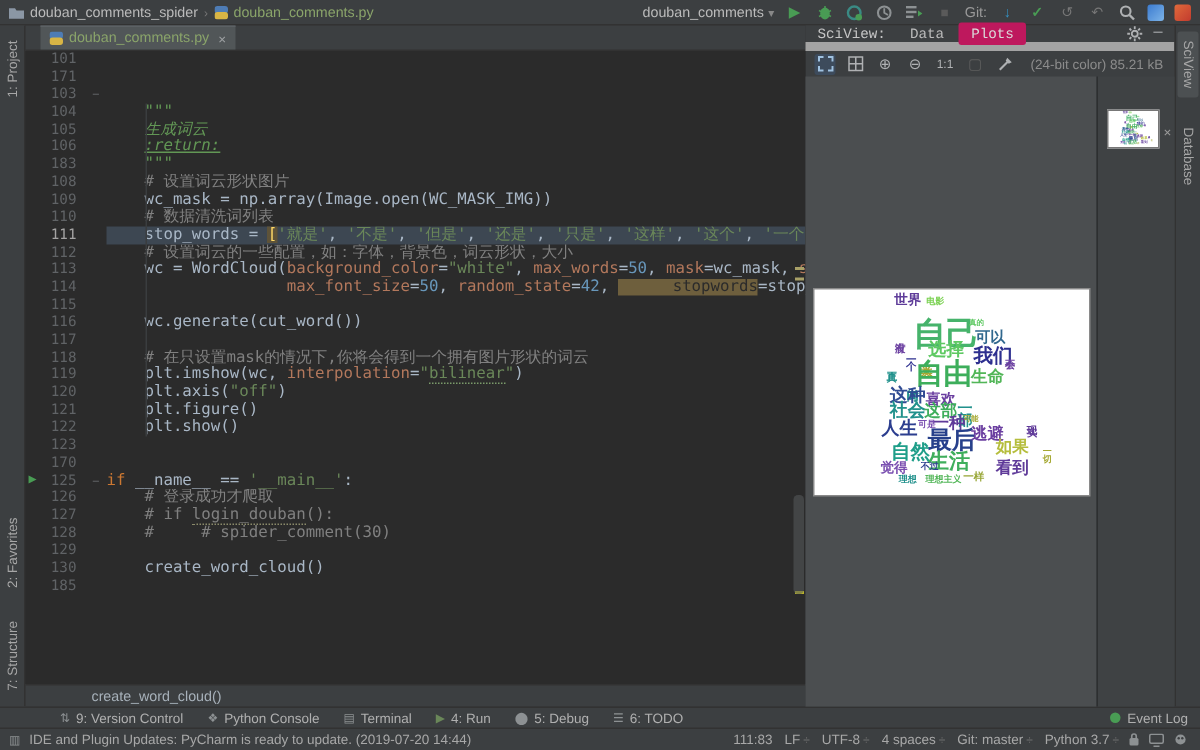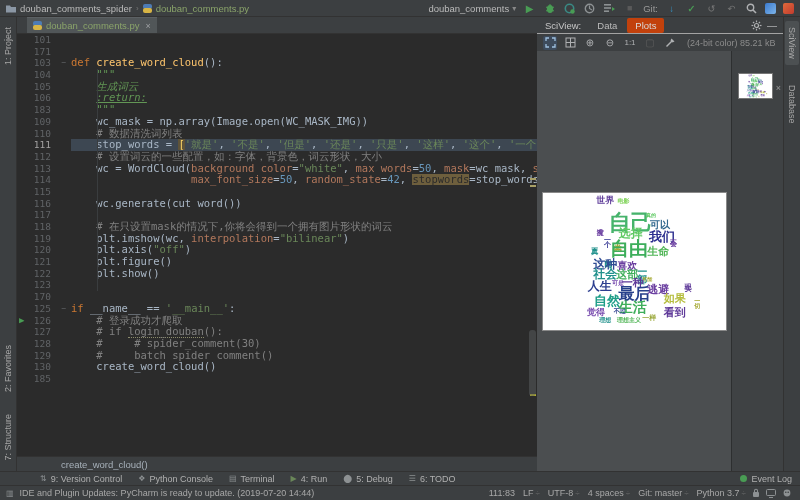--- a/index.html
+++ b/index.html
@@ -52,38 +52,38 @@
   .fold { width:14px; flex:none; color:#606366; font-size:8px; text-align:center; }
   .code { flex:1; color:#a9b7c6; overflow:hidden; }
   .row.caret .code { background:#3d4752; }
   .row.caret .gut { color:#a4a3a3; }
   .s-kw { color:#cc7832; } .s-fn { color:#ffc66d; } .s-str { color:#6a8759; }
   .s-num { color:#6897bb; } .s-com { color:#808080; } .s-p { color:#a9b7c6; }
   .s-doc { color:#629755; font-style:italic; }
   .s-doctag { color:#629755; font-style:italic; text-decoration:underline; }
   .s-prm { color:#b3785c; }
   .s-brkt { background:#5e5339; color:#ffd866; }
-  .s-hl { background:#6e5f3d; color:#2b2b2b; }
+  .s-hl { background:#6e5f3d; color:#2b2b2b;padding-left:36px; }
   .s-strw { color:#6a8759; border-bottom:1px dotted #7a9a6a; }
   .s-comw { color:#808080; border-bottom:1px dotted #8a8a6a; }
   .run-arrow { position:absolute; left:2px; color:#499c54; font-size:9px; line-height:11.7px; }
   .indent-guide { position:absolute; width:1px; background:#3a3d3f; }
   .ed-scroll { position:absolute; right:1px; width:7px; border-radius:3px; background:#585b5d; opacity:.55; }
   .ed-mark { position:absolute; right:1px; width:6px; height:2px; }
 
   #crumb-bottom { height:15px; background:#3c3f41; border-top:1px solid #323232; display:flex; align-items:center;
     padding-left:44px; font-size:9.5px; color:#a7b1ba; flex:none; }
 
   
   #sciview { flex:1; display:flex; flex-direction:column; background:#3c3f41; min-width:0; }
   .sv-header { height:17px; display:flex; align-items:center; padding:0 4px 0 8px; gap:2px;
-    border-bottom:1px solid #a3a3a3; flex:none; }
+    border-bottom:6px solid #a3a3a3; flex:none;font-family:Liberation Mono, monospace; }
   .sv-title { font-size:9.5px; color:#c6c6c6; margin-right:6px; }
   .sv-tab { font-size:9.5px; color:#bbb; padding:2px 8px; border-radius:2px; }
-  .sv-tab.active { background:#c2410c; color:#dadada; }
+  .sv-tab.active { background:#be185d; color:#dadada; }
   .sv-header .spacer { flex:1; }
   .sv-toolbar { height:17px; display:flex; align-items:center; gap:6px; padding:0 6px; flex:none; }
   .sv-tool { width:14px; height:14px; display:inline-flex; align-items:center; justify-content:center;
     color:#afb1b3; font-size:10px; border-radius:2px; }
   .sv-tool.toggled { background:#3d4b5c; }
   .sv-tool.disabled { color:#5e5e5e; }
   .sv-info { font-size:9px; color:#8c8c8c; margin-left:4px; }
   .sv-body { flex:1; display:flex; min-height:0; }
   .plot-viewer { flex:1; background:#4b4e50; position:relative; }
   .plot { position:absolute; background:#ffffff; box-shadow:0 0 0 1px #8a8a8a; }
@@ -199,46 +199,47 @@
               <rect x="0" y="0" width="9" height="5" rx="2" fill="#4e7cb5"></rect>
               <rect x="0" y="4" width="9" height="5" rx="2" fill="#d8b545"></rect>
             </svg>
           <span>douban_comments.py</span>
           <span class="close">×</span>
         </div>
       </div>
       <div id="editor">
           <div class="row"><span class="gut">101</span><span class="fold"></span><span class="code"></span></div>
           <div class="row"><span class="gut">171</span><span class="fold"></span><span class="code"></span></div>
-          <div class="row"><span class="gut">103</span><span class="fold">−</span><span class="code"><span class="s-kw">def </span><span class="s-fn">create_word_cloud</span><span class="s-p">():</span></span></div>
+          <div class="row"><span class="gut">103</span><span class="fold">−</span></div>
           <div class="row"><span class="gut">104</span><span class="fold"></span><span class="code"><span class="s-doc">    """</span></span></div>
           <div class="row"><span class="gut">105</span><span class="fold"></span><span class="code"><span class="s-doc">    生成词云</span></span></div>
           <div class="row"><span class="gut">106</span><span class="fold"></span><span class="code"><span class="s-doc">    </span><span class="s-doctag">:return:</span></span></div>
           <div class="row"><span class="gut">183</span><span class="fold"></span><span class="code"><span class="s-doc">    """</span></span></div>
+          <div class="row"><span class="gut">108</span><span class="fold"></span><span class="code"><span class="s-com">    # 设置词云形状图片</span></span></div>
           <div class="row"><span class="gut">109</span><span class="fold"></span><span class="code"><span class="s-p">    wc_mask = np.array(Image.open(WC_MASK_IMG))</span></span></div>
           <div class="row"><span class="gut">110</span><span class="fold"></span><span class="code"><span class="s-com">    # 数据清洗词列表</span></span></div>
           <div class="row caret"><span class="gut">111</span><span class="fold"></span><span class="code"><span class="s-p">    stop_words = </span><span class="s-brkt">[</span><span class="s-str">'就是'</span><span class="s-p">, </span><span class="s-str">'不是'</span><span class="s-p">, </span><span class="s-str">'但是'</span><span class="s-p">, </span><span class="s-str">'还是'</span><span class="s-p">, </span><span class="s-str">'只是'</span><span class="s-p">, </span><span class="s-str">'这样'</span><span class="s-p">, </span><span class="s-str">'这个'</span><span class="s-p">, </span><span class="s-str">'一个'</span></span></div>
           <div class="row"><span class="gut">112</span><span class="fold"></span><span class="code"><span class="s-com">    # 设置词云的一些配置，如：字体，背景色，词云形状，大小</span></span></div>
           <div class="row"><span class="gut">113</span><span class="fold"></span><span class="code"><span class="s-p">    wc = WordCloud(</span><span class="s-prm">background_color</span><span class="s-p">=</span><span class="s-str">"white"</span><span class="s-p">, </span><span class="s-prm">max_words</span><span class="s-p">=</span><span class="s-num">50</span><span class="s-p">, </span><span class="s-prm">mask</span><span class="s-p">=wc_mask, </span><span class="s-prm">scale</span></span></div>
           <div class="row"><span class="gut">114</span><span class="fold"></span><span class="code"><span class="s-p">                   </span><span class="s-prm">max_font_size</span><span class="s-p">=</span><span class="s-num">50</span><span class="s-p">, </span><span class="s-prm">random_state</span><span class="s-p">=</span><span class="s-num">42</span><span class="s-p">, </span><span class="s-hl">stopwords</span><span class="s-p">=stop_words, </span></span></div>
           <div class="row"><span class="gut">115</span><span class="fold"></span></div>
           <div class="row"><span class="gut">116</span><span class="fold"></span><span class="code"><span class="s-p">    wc.generate(cut_word())</span></span></div>
           <div class="row"><span class="gut">117</span><span class="fold"></span><span class="code"></span></div>
           <div class="row"><span class="gut">118</span><span class="fold"></span><span class="code"><span class="s-com">    # 在只设置mask的情况下,你将会得到一个拥有图片形状的词云</span></span></div>
           <div class="row"><span class="gut">119</span><span class="fold"></span><span class="code"><span class="s-p">    plt.imshow(wc, </span><span class="s-prm">interpolation</span><span class="s-p">=</span><span class="s-str">"</span><span class="s-strw">bilinear</span><span class="s-str">"</span><span class="s-p">)</span></span></div>
           <div class="row"><span class="gut">120</span><span class="fold"></span><span class="code"><span class="s-p">    plt.axis(</span><span class="s-str">"off"</span><span class="s-p">)</span></span></div>
           <div class="row"><span class="gut">121</span><span class="fold"></span><span class="code"><span class="s-p">    plt.figure()</span></span></div>
           <div class="row"><span class="gut">122</span><span class="fold"></span><span class="code"><span class="s-p">    plt.show()</span></span></div>
           <div class="row"><span class="gut">123</span><span class="fold"></span><span class="code"></span></div>
           <div class="row"><span class="gut">170</span><span class="fold"></span><span class="code"></span></div>
           <div class="row"><span class="gut">125</span><span class="fold">−</span><span class="code"><span class="s-kw">if </span><span class="s-p">__name__</span><span class="s-p"> == </span><span class="s-str">'__main__'</span><span class="s-p">:</span></span></div>
           <div class="row"><span class="gut">126</span><span class="fold"></span><span class="code"><span class="s-com">    # 登录成功才爬取</span></span></div>
           <div class="row"><span class="gut">127</span><span class="fold"></span><span class="code"><span class="s-com">    # if </span><span class="s-comw">login_douban</span><span class="s-com">():</span></span></div>
           <div class="row"><span class="gut">128</span><span class="fold"></span><span class="code"><span class="s-com">    #     # spider_comment(30)</span></span></div>
-          <div class="row"><span class="gut">129</span><span class="fold"></span><span class="code"><span class="s-com">    #     batch_spider_comment()</span></span></div>
+          <div class="row"><span class="gut">129</span><span class="fold"></span></div>
           <div class="row"><span class="gut">130</span><span class="fold"></span><span class="code"><span class="s-p">    create_word_cloud()</span></span></div>
           <div class="row"><span class="gut">185</span><span class="fold"></span><span class="code"></span></div>
           <div class="run-arrow" style="top: 280.8px;">▶</div>
           <div class="indent-guide" style="left: 80px; top: 35.1px; height: 222.3px;"></div>
           <div class="ed-mark" style="top: 144px; background: rgb(168, 160, 103);"></div>
           <div class="ed-mark" style="top: 151px; background: rgb(168, 160, 103);"></div>
           <div class="ed-mark" style="top: 360px; background: rgb(187, 181, 41);"></div>
           <div class="ed-scroll" style="top: 296px; height: 66px;"></div>
         </div>
       <div id="crumb-bottom">

